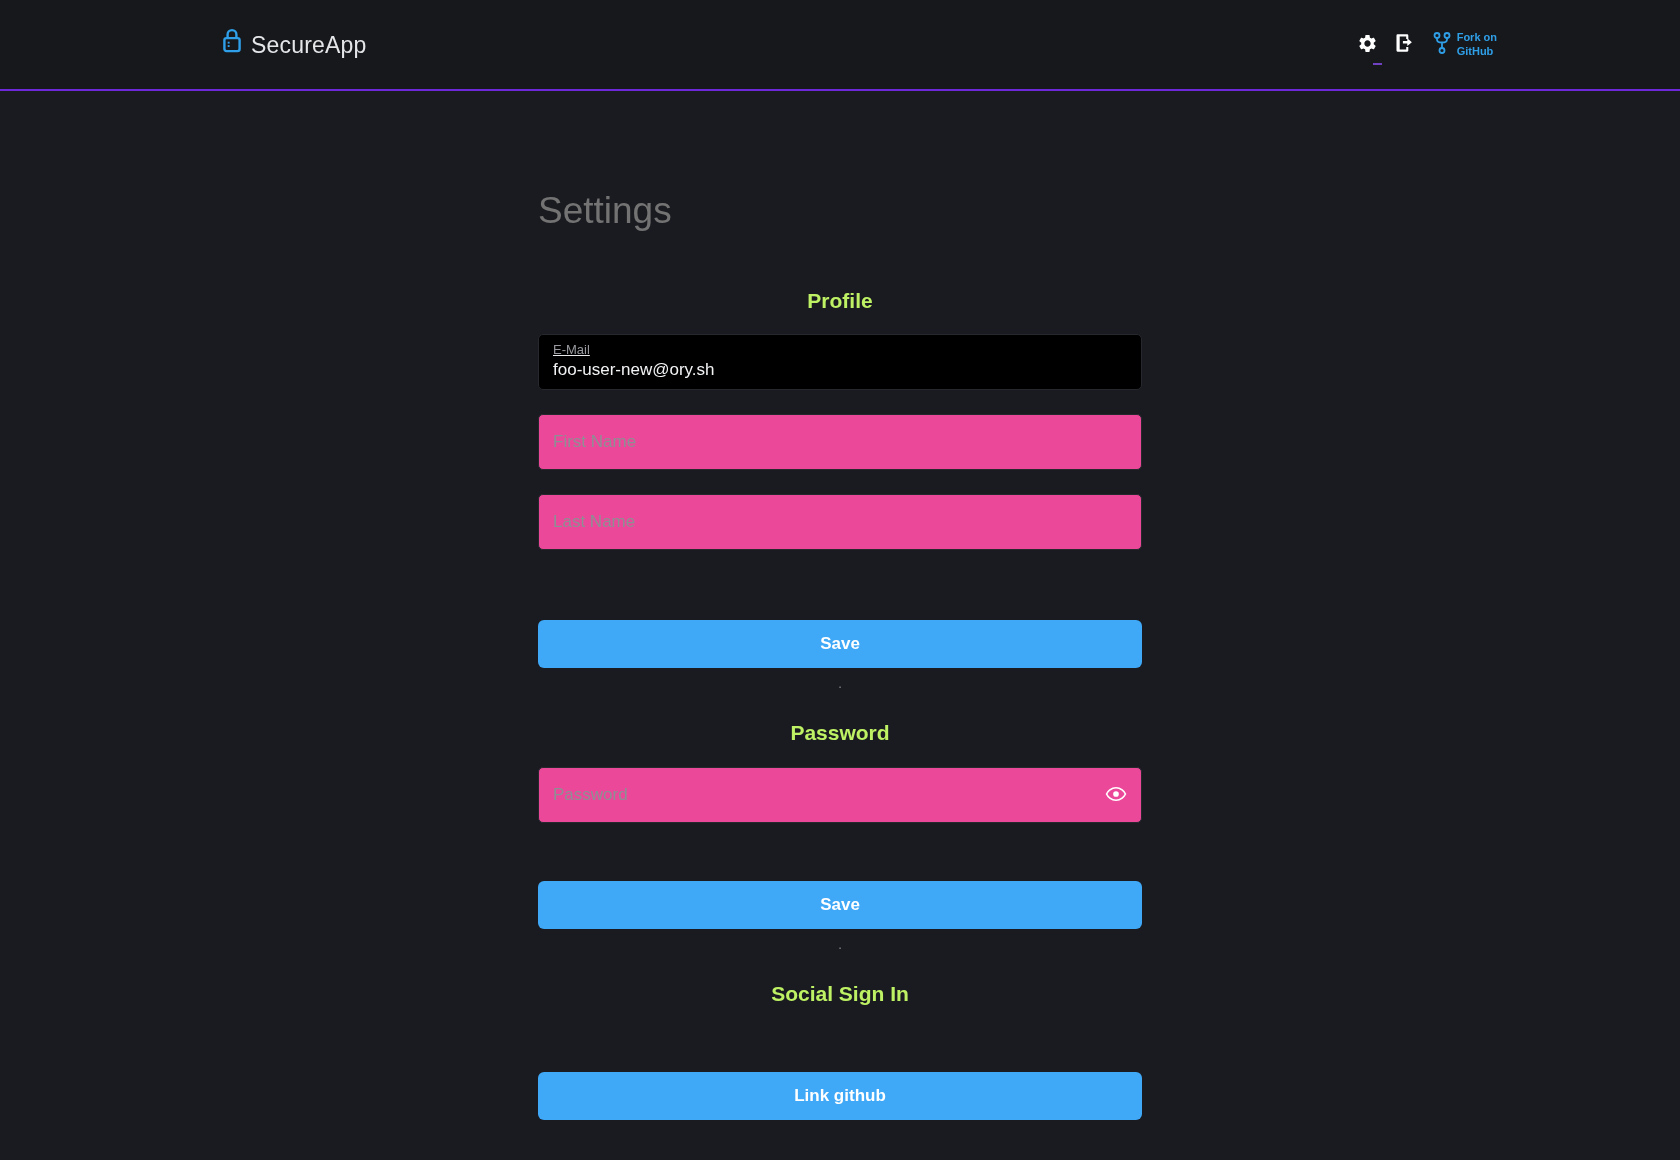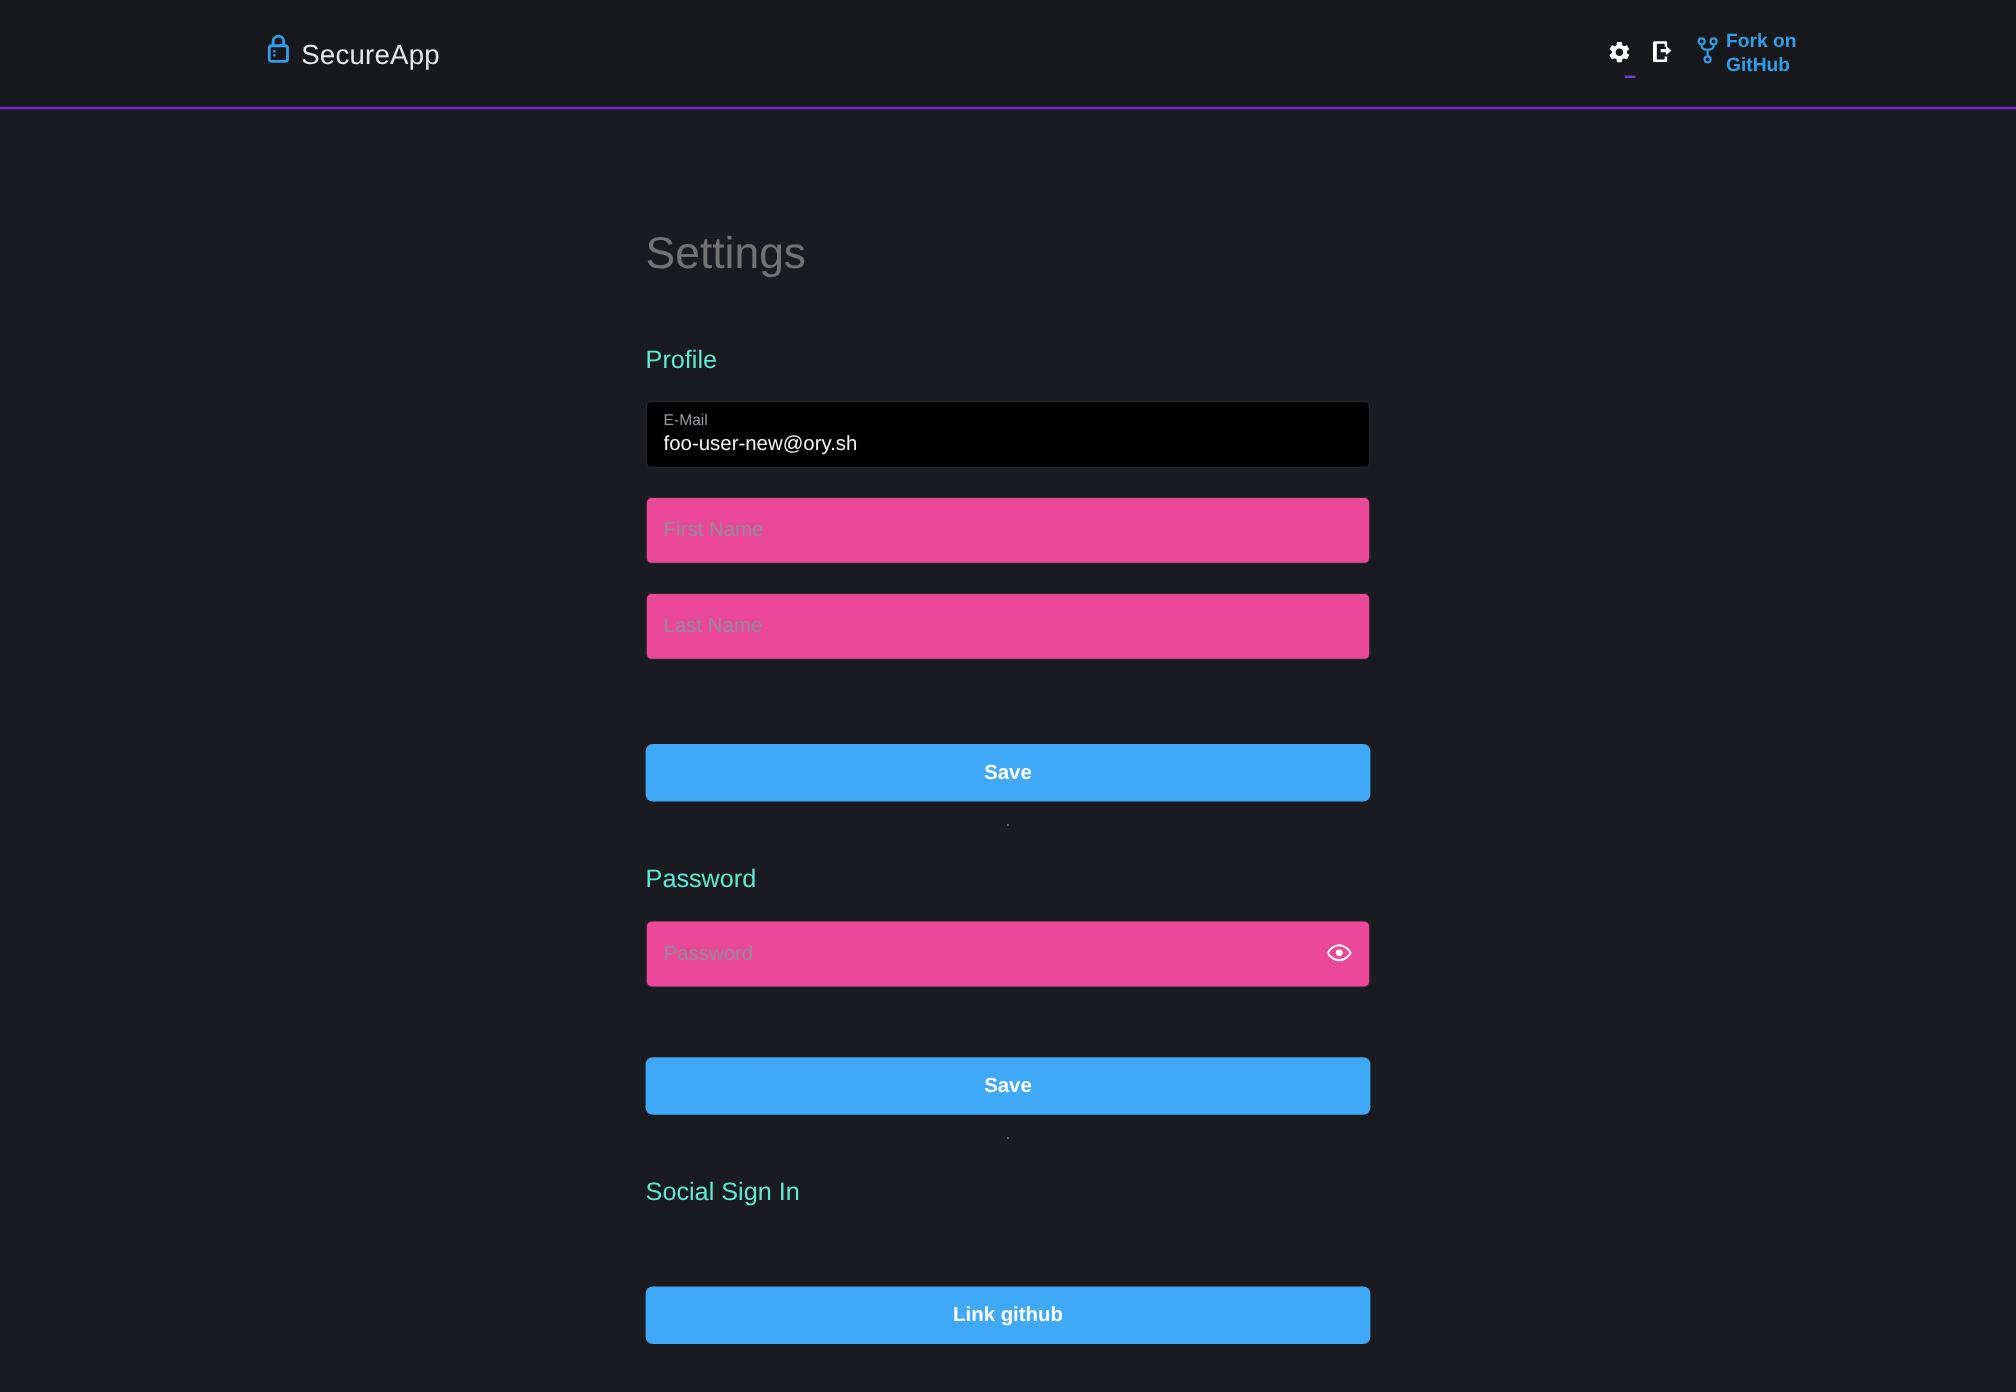--- a/index.html
+++ b/index.html
@@ -34,33 +34,34 @@
   }
   .icon-btn + .icon-btn { margin-left: 14px; }
   .gear-underline {
     position: absolute; right: -3px; bottom: -9px;
     width: 9px; height: 2px; background: #6f42c1;
   }
   .fork-link {
     display: flex; align-items: center; gap: 6px;
     margin-left: 18px; cursor: pointer; text-decoration: none;
   }
-  .fork-text { color: #2f9fe8; font-size: 16px; line-height: 1.22; font-weight: 700; }
+  .fork-text { color: #2f9fe8; font-size: 11px; line-height: 1.22; font-weight: 700; }
 
   
   .main { width: 604px; margin: 0 auto; }
   h1.page-title { margin: 97px 0 0 0; font-size: 37px; font-weight: 400; color: #737373; line-height: 46px; }
-  h2.section-heading { margin: 54px 0 0 0; font-size: 21px; font-weight: 400; color: #5eead4; line-height: 26px; }
+  h2.section-heading { margin: 54px 0 0 0; font-size: 21px; font-weight: 700; color: #bef264; line-height: 26px; text-align: center; }
   h2.password-heading { margin-top: 28px; }
   h2.social-heading { margin-top: 28px; }
 
   .field-box {
     margin-top: 20px; height: 56px;
     background: #000; border: 1px solid #26282e; border-radius: 5px;
     padding: 7px 14px 0 14px;
+    text-decoration: underline;
   }
   .field-label { display: block; font-size: 13px; color: #97999e; line-height: 16px; }
   .field-value-input {
     width: 100%; background: transparent; border: none; outline: none;
     color: #f2f3f5; font-size: 17px; font-family: inherit; padding: 2px 0 0 0;
   }
 
   .text-field { margin-top: 24px; position: relative; }
   .text-field input {
     width: 100%; height: 56px;

